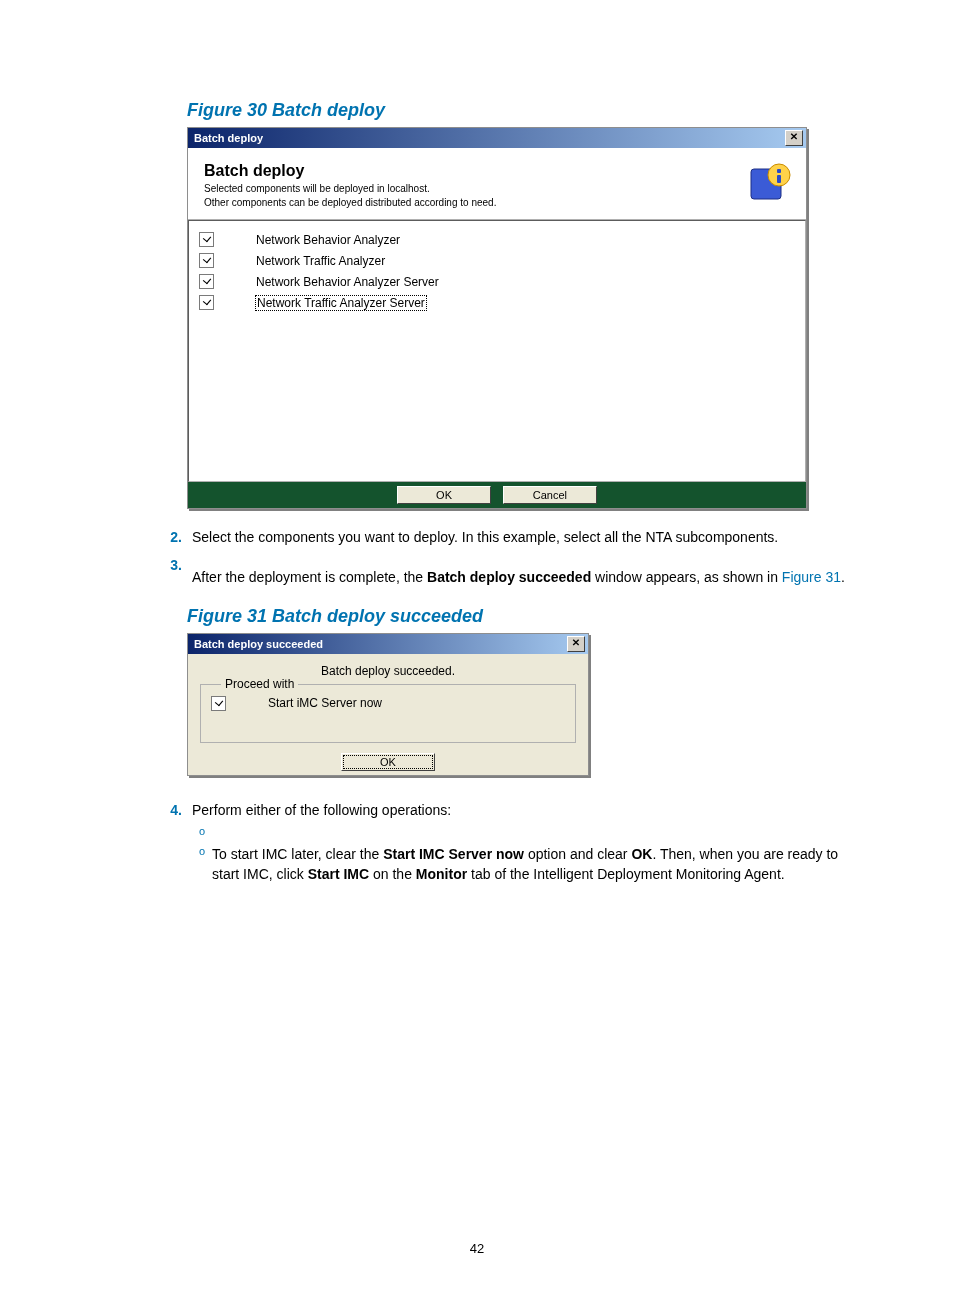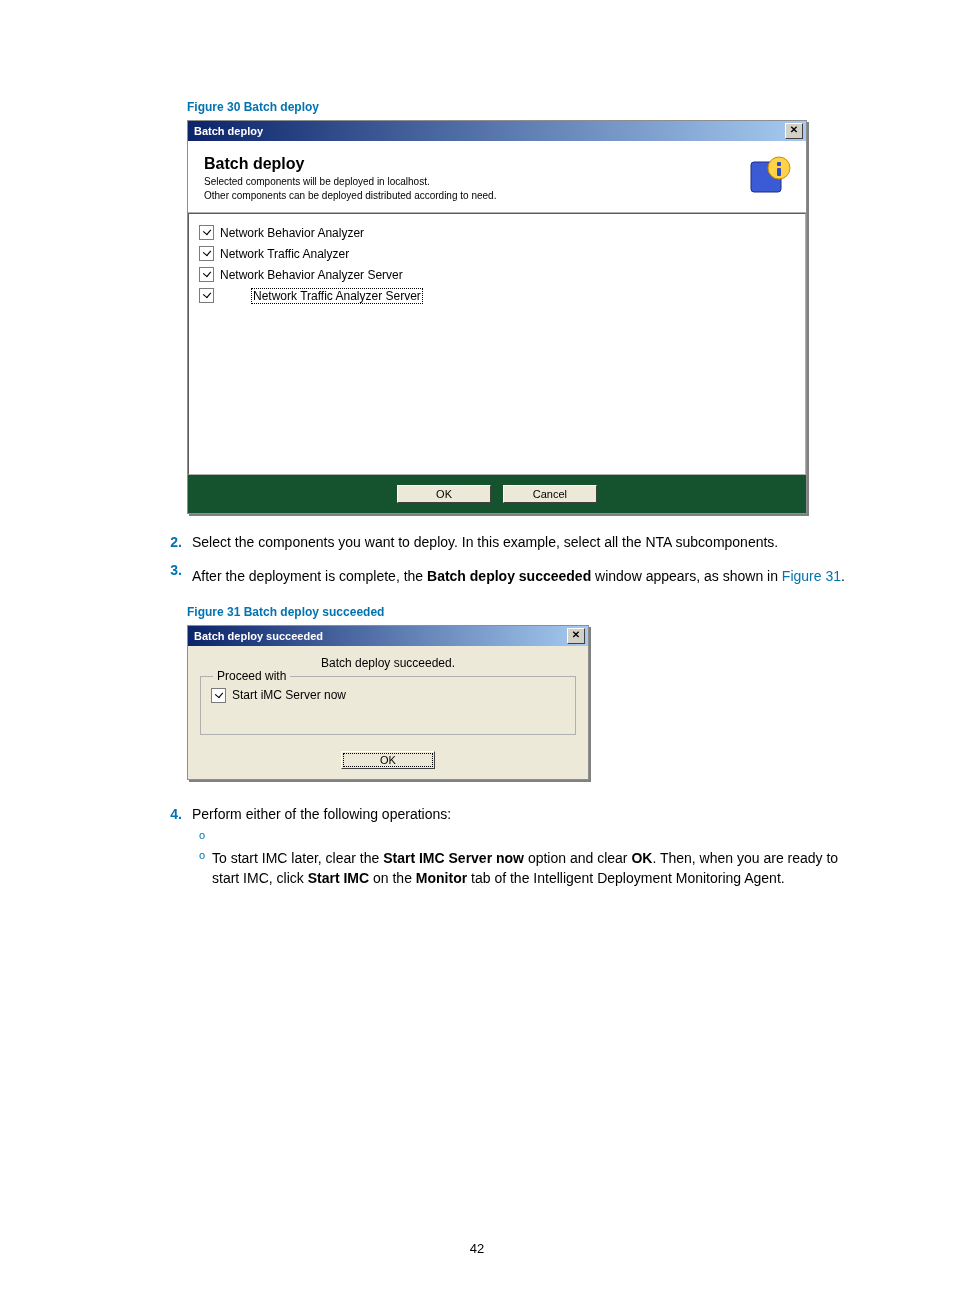--- a/index.html
+++ b/index.html
@@ -11,24 +11,25 @@
     color: #000;
   }
   .page {
     width: 954px;
     height: 1296px;
     position: relative;
     box-sizing: border-box;
     padding: 100px 90px 40px 150px;
   }
   .figure-caption {
-    font-size: 12px;
+    font-size: 18px;
     font-weight: bold;
     color: #0073b0;
     margin: 0 0 6px 37px;
+    font-style: italic;
   }
   .figure-link {
     color: #0073b0;
   }
   
   .dlg1-wrap {
     margin-left: 37px;
     margin-bottom: 18px;
     width: 618px;
     border: 1px solid #8e8e8e;
@@ -86,20 +87,21 @@
     margin: 0;
     padding: 8px 10px;
     height: 262px;
     box-sizing: border-box;
   }
   .chk-row {
     display: flex;
     align-items: center;
     font-size: 12px;
     padding: 3px 0;
+    gap: 36px;
   }
   .chk {
     width: 13px; height: 13px;
     border: 1px solid #7a7a7a;
     background: #fff;
     margin-right: 6px;
     position: relative;
   }
   .chk::after {
     content: "";
@@ -107,24 +109,23 @@
     left: 2px; top: -1px;
     width: 8px; height: 10px;
     border-right: 2px solid #000;
     border-bottom: 2px solid #000;
     transform: rotate(40deg) scale(.55);
   }
   .focus-rect {
     outline: 1px dotted #000;
     outline-offset: 0;
     padding: 0 1px;
-    margin-left: 32px;
   }
   .dlg1-buttons {
-    padding: 10px 0;
+    padding: 4px 0;
     text-align: center;
   }
   .win-btn {
     display: inline-block;
     min-width: 72px;
     font-size: 11px;
     padding: 2px 10px;
     background: #ece9d8;
     border: 1px solid #fff;
     border-right-color: #404040;
@@ -152,21 +153,21 @@
   }
   .groupbox {
     border: 1px solid #b0b0b0;
     padding: 8px 10px 28px 10px;
     margin-top: 6px;
     position: relative;
   }
   .group-legend {
     position: absolute;
     top: -8px;
-    left: 12px;
+    left: 20px;
     background: #ece9d8;
     padding: 0 4px;
     font-size: 12px;
   }
   
   .ol-item {
     display: flex;
     margin: 8px 0 4px 0;
     font-size: 14px;
     line-height: 1.45;
@@ -257,21 +258,21 @@
   </div>
 
   <div class="ol-item">
     <div class="ol-num">2.</div>
     <div class="ol-body">Select the components you want to deploy. In this example, select all the NTA subcomponents.</div>
   </div>
 
   <div class="ol-item">
     <div class="ol-num">3.</div>
     <div class="ol-body">
-      <div style="margin-top:6px;">
+      <div style="margin-top:12px;">
         <span>After the deployment is complete, the </span><b>Batch deploy succeeded</b><span> window appears, as shown in </span><span class="figure-link">Figure 31</span><span>.</span>
       </div>
     </div>
   </div>
 
   <div class="figure-caption" style="margin-top:18px;">Figure 31 Batch deploy succeeded</div>
 
   <div class="dlg2-wrap">
     <div class="titlebar">
       <span class="titlebar-text">Batch deploy succeeded</span>

